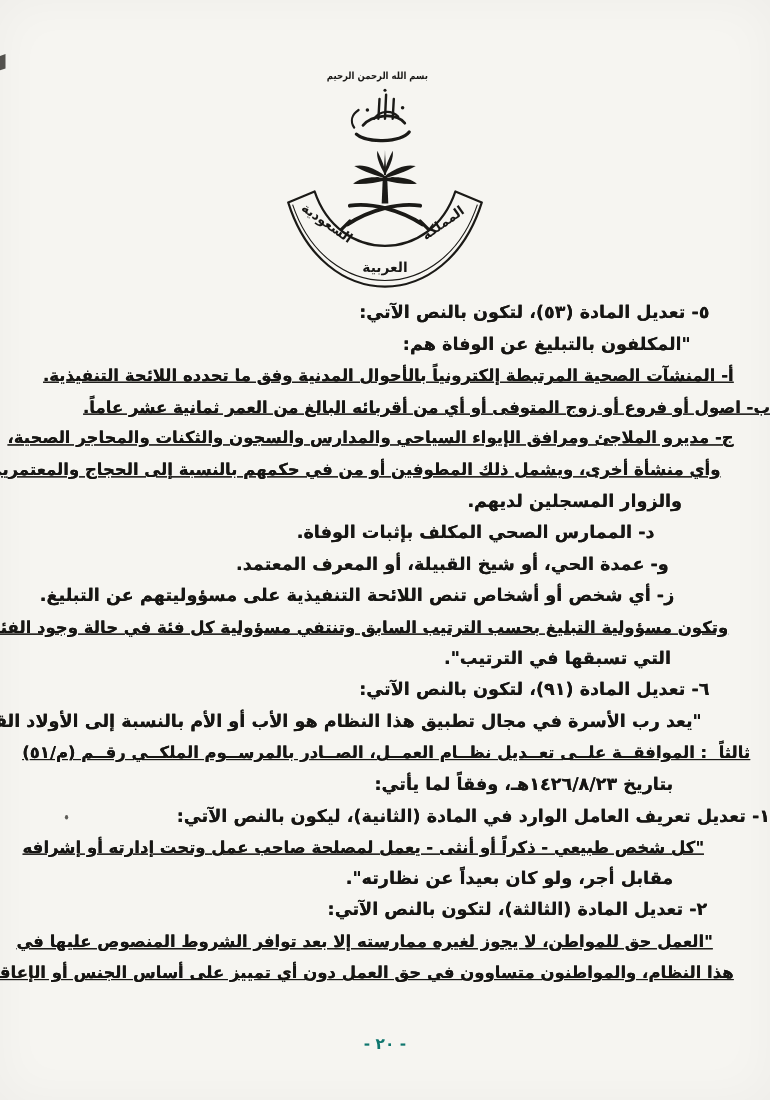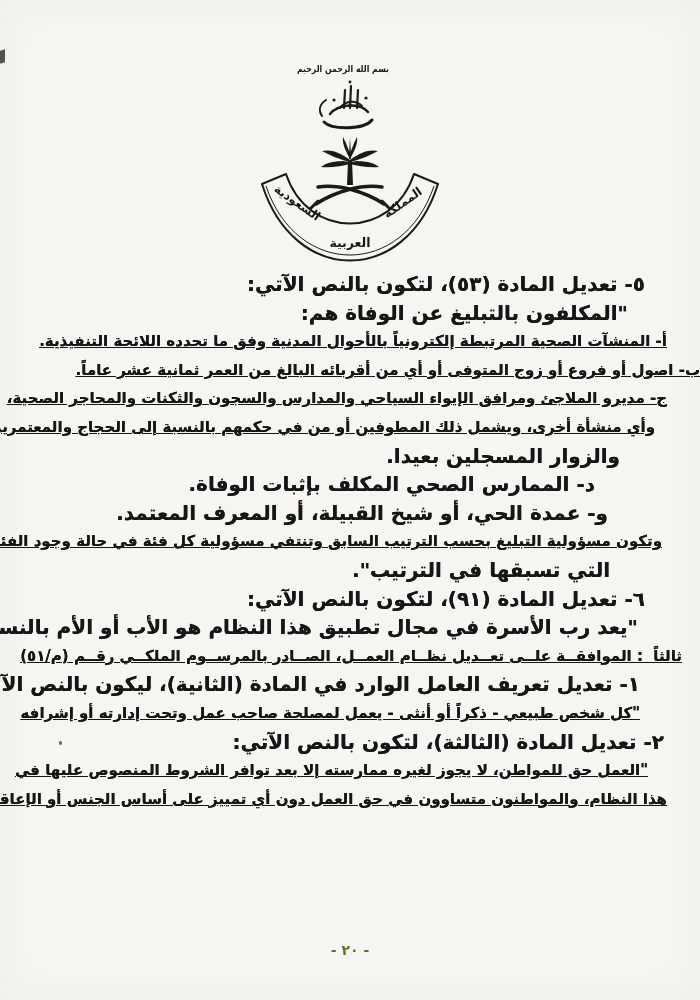--- a/index.html
+++ b/index.html
@@ -13,34 +13,34 @@
     color:#171614;
     box-shadow:inset 0 0 45px rgba(0,0,0,0.035);
   }
   .emblem-svg{position:absolute;left:225px;top:42px;width:250px;height:232px;}
   .emblem-svg text{font-family:"DejaVu Sans",sans-serif;font-weight:700;fill:#181715;}
   .doc{
     position:absolute;top:270px;left:0;right:0;
     direction:rtl;text-align:right;
   }
   .line{
-    font-size:20px;
+    font-size:16px;
     font-weight:700;
     line-height:28.6px;
     white-space:nowrap;
     text-shadow:0 0 0.5px #1a1914;
     letter-spacing:0;
   }
   .long{font-size:15px;letter-spacing:-0.2px;text-decoration:underline;}
   .pagenum{
     position:absolute;top:942px;left:0;width:100%;
     text-align:center;
     font-size:14px;font-weight:700;
     direction:rtl;
-    color:#4d7c0f;
+    color:#0f766e;
   }
   .artifact-corner{
     position:absolute;left:0;top:50px;width:5px;height:13px;
     background:#2a2925;transform:skewY(-18deg);opacity:.8;
   }
   .artifact-dot{
     position:absolute;left:59px;top:741px;width:3px;height:4px;
     background:#3a3833;border-radius:50%;opacity:.8;
   }
 </style>
@@ -100,30 +100,33 @@
     </g>
   </svg>
 
   <div class="doc">
     <div class="line" style="margin-right:55px">٥- تعديل المادة (٥٣)، لتكون بالنص الآتي:</div>
     <div class="line" style="margin-right:72px">"المكلفون بالتبليغ عن الوفاة هم:</div>
     <div class="line long" style="margin-right:33px">أ- المنشآت الصحية المرتبطة إلكترونياً بالأحوال المدنية وفق ما تحدده اللائحة التنفيذية.</div>
     <div class="line long" style="">ب- اصول أو فروع أو زوج المتوفى أو أي من أقربائه البالغ من العمر ثمانية عشر عاماً.</div>
     <div class="line long" style="margin-right:33px">ج- مديرو الملاجئ ومرافق الإيواء السياحي والمدارس والسجون والثكنات والمحاجر الصحية،</div>
     <div class="line long" style="margin-right:45px">وأي منشأة أخرى، ويشمل ذلك المطوفين أو من في حكمهم بالنسبة إلى الحجاج والمعتمرين</div>
-    <div class="line" style="margin-right:80px">والزوار المسجلين بعيدا.</div>
+    <div class="line" style="margin-right:80px">والزوار المسجلين لديهم.</div>
     <div class="line" style="margin-right:105px">د- الممارس الصحي المكلف بإثبات الوفاة.</div>
     <div class="line" style="margin-right:92px">و- عمدة الحي، أو شيخ القبيلة، أو المعرف المعتمد.</div>
+    <div class="line" style="margin-right:87px">ز- أي شخص أو أشخاص تنص اللائحة التنفيذية على مسؤوليتهم عن التبليغ.</div>
     <div class="line long" style="margin-right:38px">وتكون مسؤولية التبليغ بحسب الترتيب السابق وتنتفي مسؤولية كل فئة في حالة وجود الفئة</div>
     <div class="line" style="margin-right:90px">التي تسبقها في الترتيب".</div>
     <div class="line" style="margin-right:55px">٦- تعديل المادة (٩١)، لتكون بالنص الآتي:</div>
     <div class="line" style="margin-right:62px">"يعد رب الأسرة في مجال تطبيق هذا النظام هو الأب أو الأم بالنسبة إلى الأولاد القصّر".</div>
     <div class="line long" style="margin-right:18px">ثالثاً&nbsp;&nbsp;:&nbsp;الموافقــة علــى تعــديل نظــام العمــل، الصــادر بالمرســوم الملكــي رقــم (م/٥١)</div>
-    <div class="line" style="margin-right:60px">١- تعديل تعريف العامل الوارد في المادة (الثانية)، ليكون بالنص الآتي:</div>
+    <div class="line" style="margin-right:88px">بتاريخ ١٤٢٦/٨/٢٣هـ، وفقاً لما يأتي:</div>
+    <div class="line" style="">١- تعديل تعريف العامل الوارد في المادة (الثانية)، ليكون بالنص الآتي:</div>
     <div class="line long" style="margin-right:60px">"كل شخص طبيعي - ذكراً أو أنثى - يعمل لمصلحة صاحب عمل وتحت إدارته أو إشرافه</div>
-    <div class="line" style="margin-right:36px">٢- تعديل المادة (الثالثة)، لتكون بالنص الآتي:</div>
+    <div class="line" style="margin-right:88px">مقابل أجر، ولو كان بعيداً عن نظارته".</div>
+    <div class="line" style="margin-right:57px">٢- تعديل المادة (الثالثة)، لتكون بالنص الآتي:</div>
     <div class="line long" style="margin-right:52px">"العمل حق للمواطن، لا يجوز لغيره ممارسته إلا بعد توافر الشروط المنصوص عليها في</div>
     <div class="line long" style="margin-right:33px">هذا النظام، والمواطنون متساوون في حق العمل دون أي تمييز على أساس الجنس أو الإعاقة</div>
   </div>
 
   <div class="pagenum">- ٢٠ -</div>
 
 </div>
 
 </body></html>

